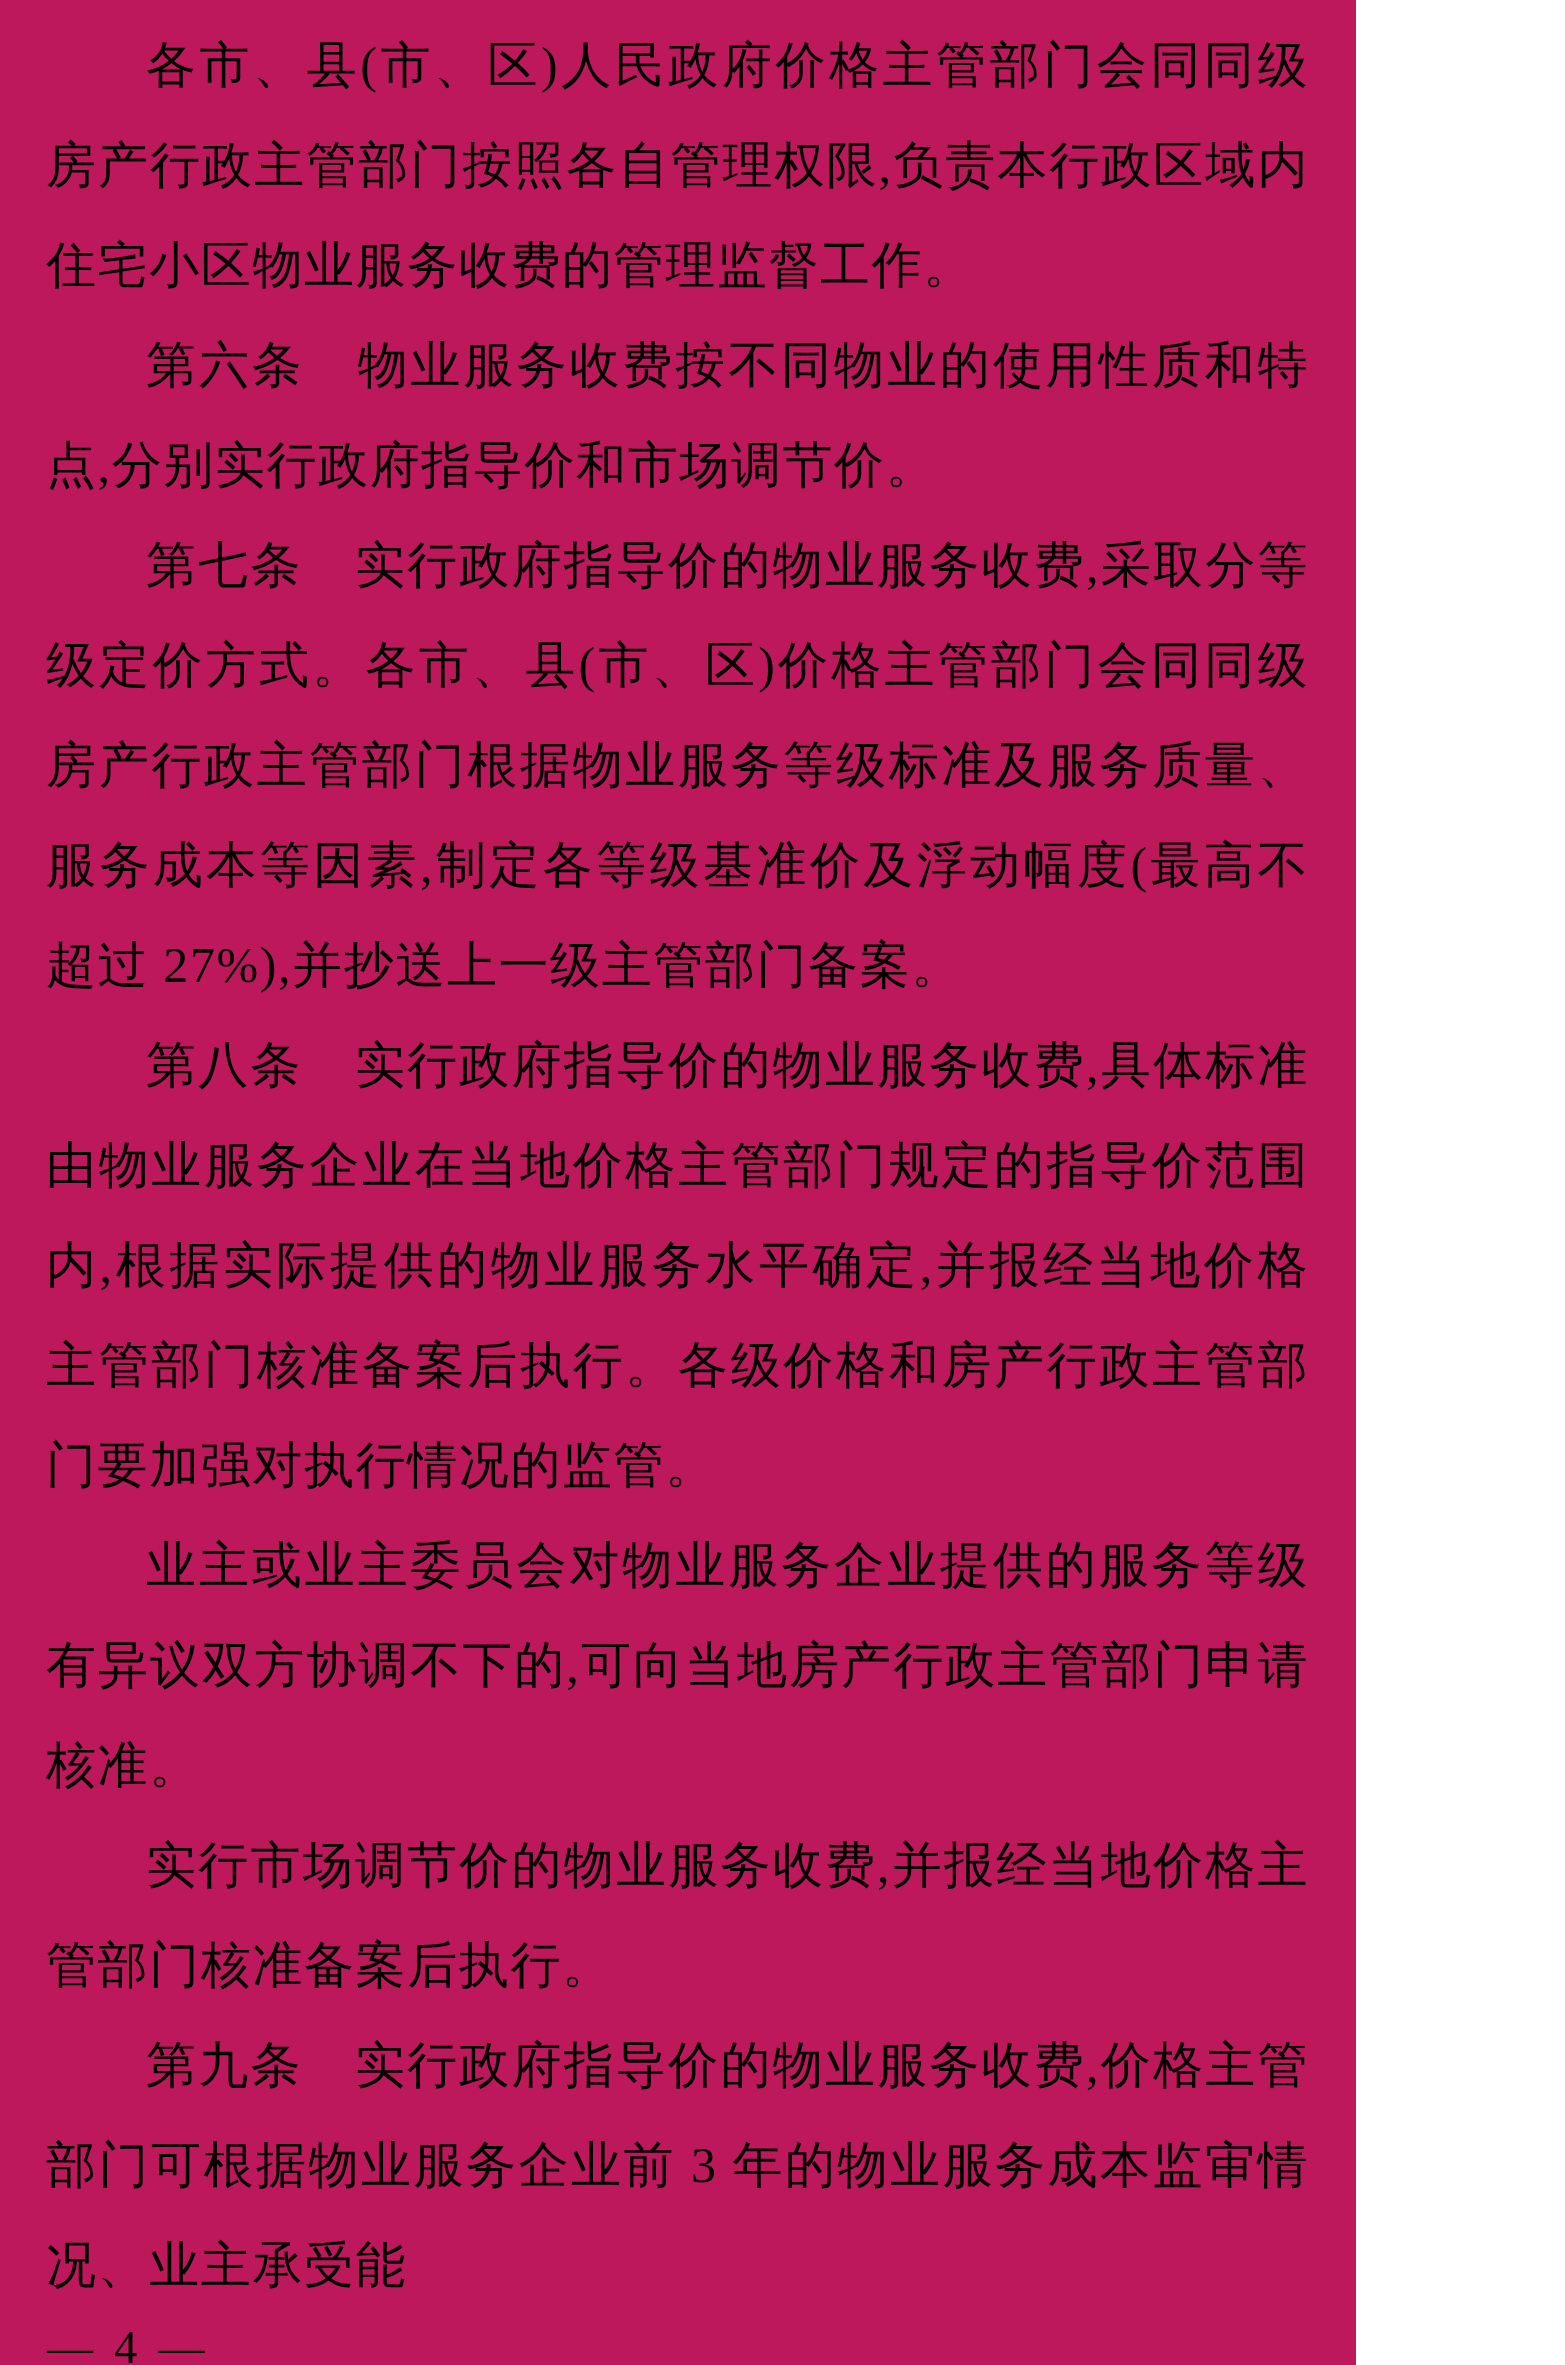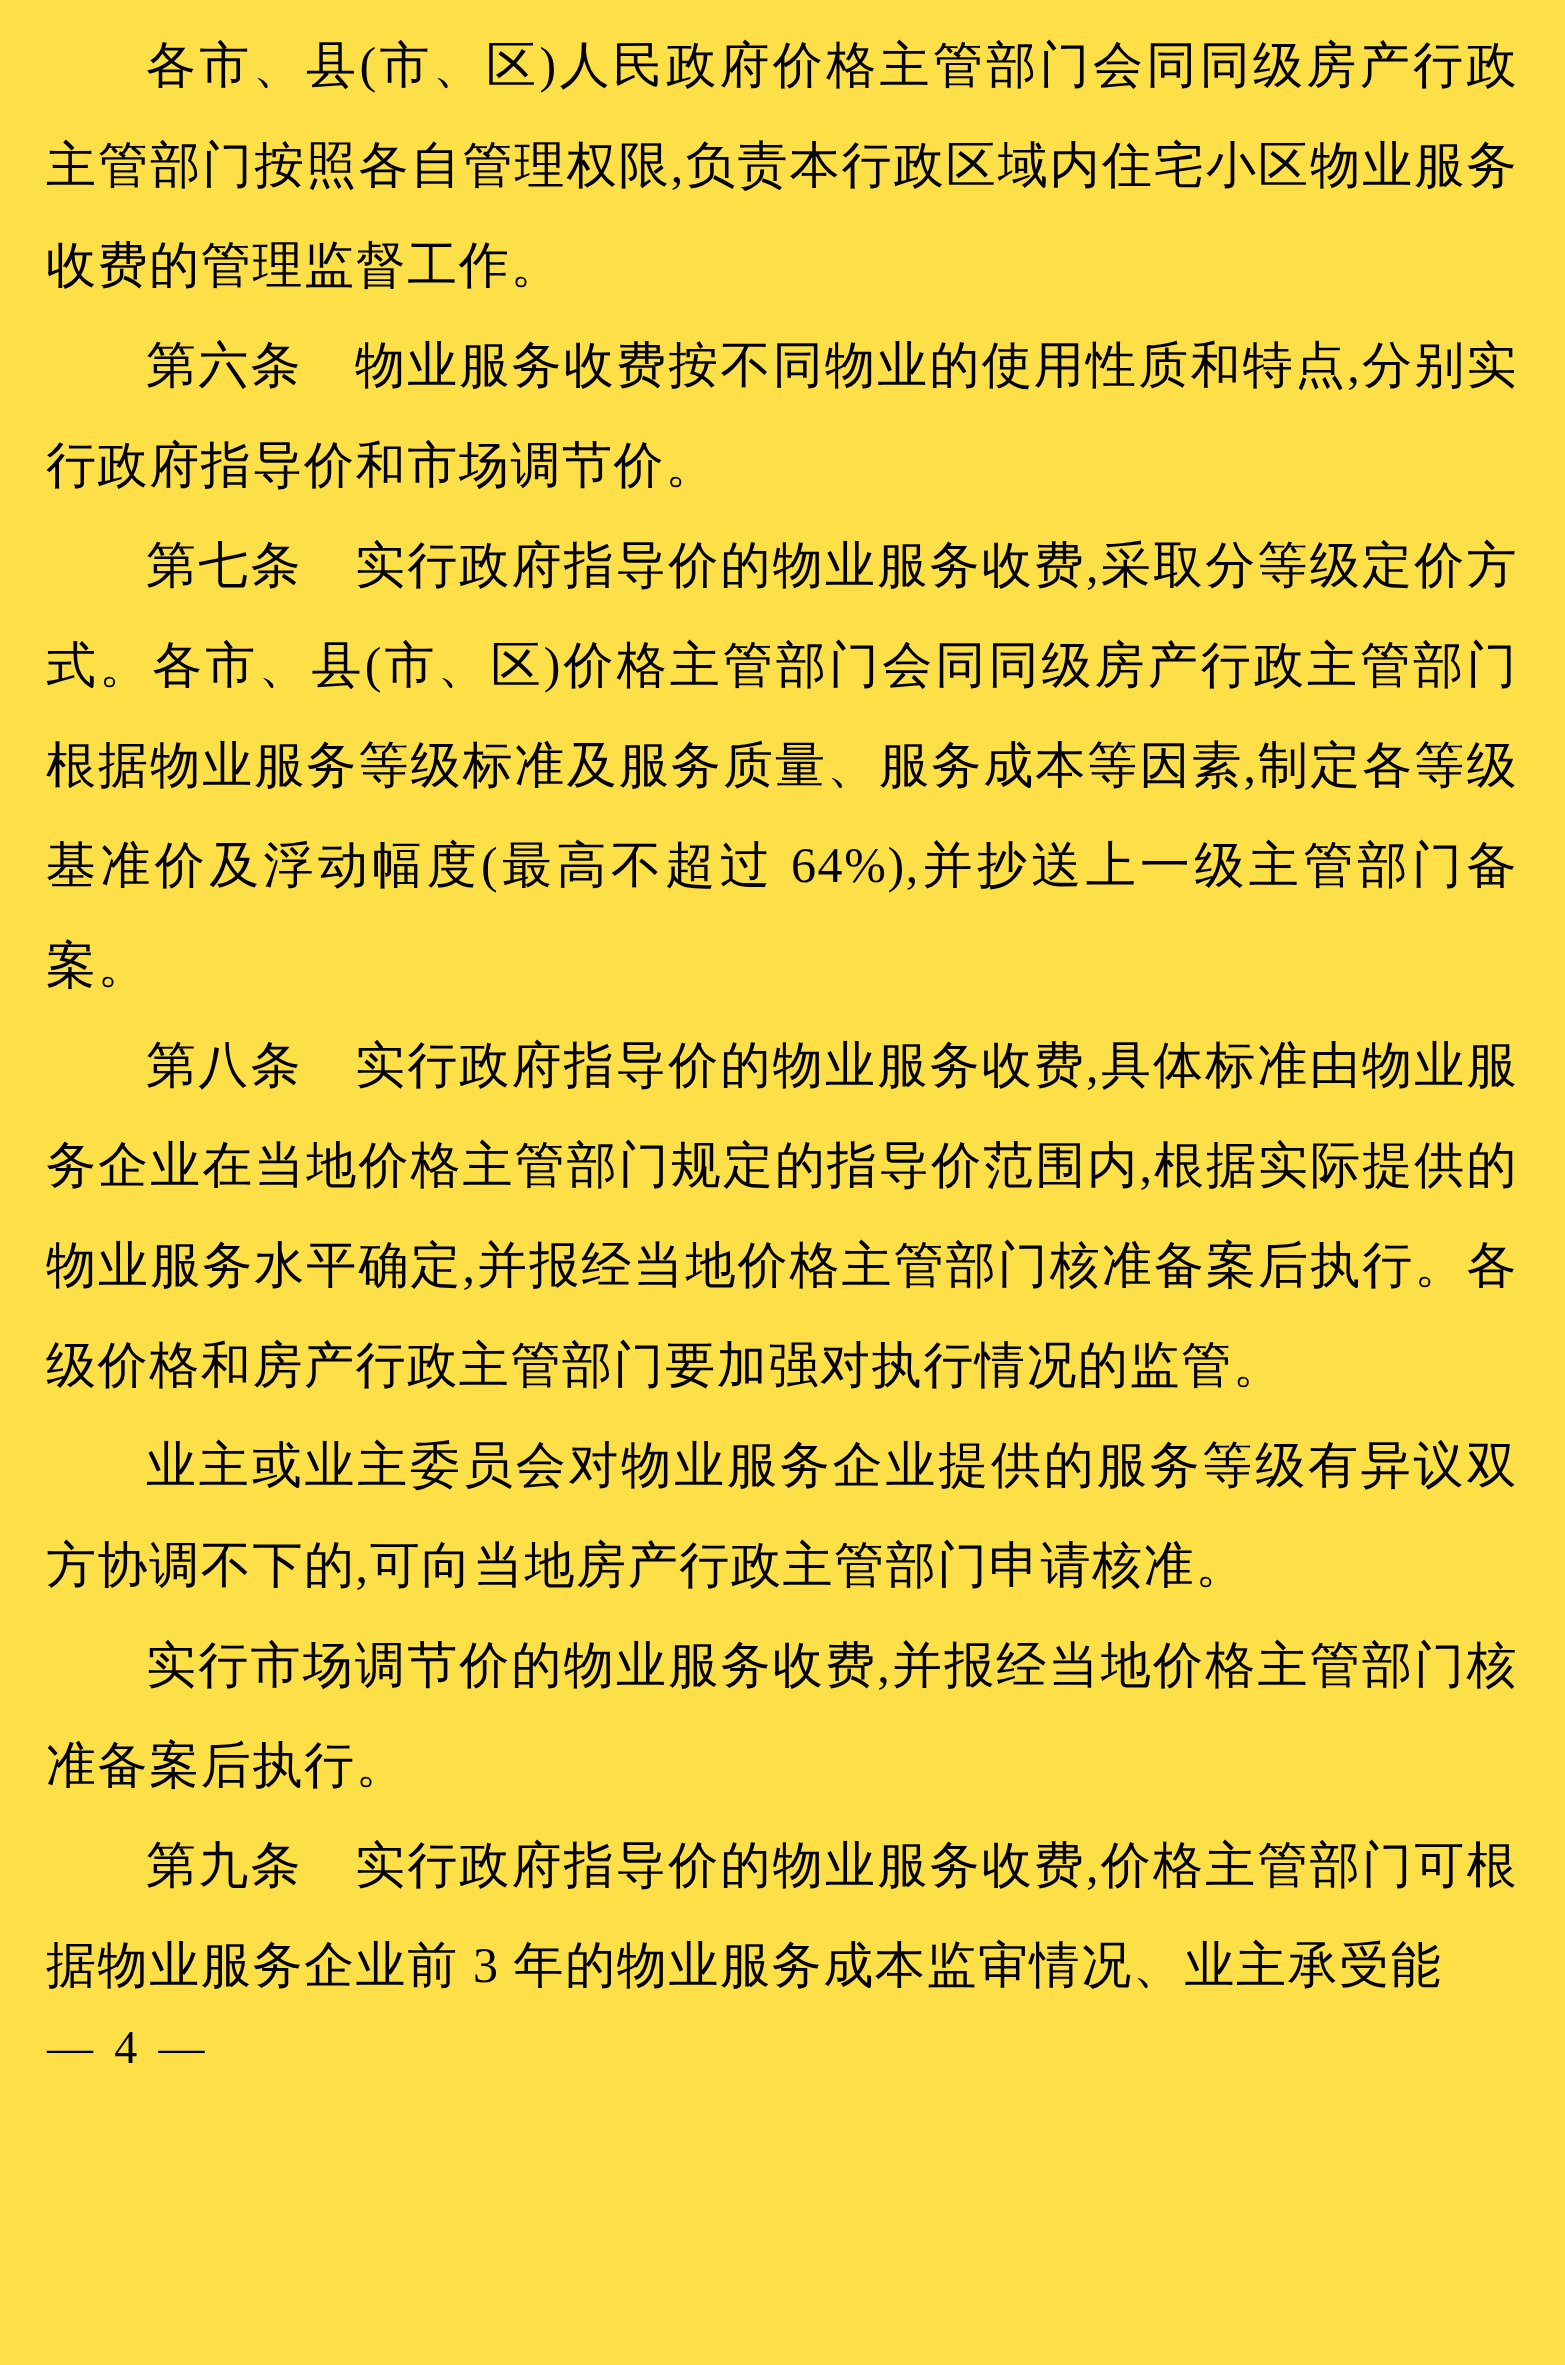--- a/index.html
+++ b/index.html
@@ -2,23 +2,23 @@
 <html style="font-size:13px"><head>
 <meta charset="utf-8">
 <style>
   html, body {
     margin: 0;
     padding: 0;
     background: #ffffff;
   }
   .page {
     position: relative;
-    width: 1565px;
+    width: 1356px;
     height: 2366px;
-    background: #fde047;
+    background: #be185d;
     color: #000000;
     font-family: "Liberation Serif", "DejaVu Serif", serif;
     overflow: hidden;
     box-sizing: border-box;
   }
   .doc {
     padding: 14.7px 47px 0 46px;
   }
   .para {
     margin: 0;
@@ -39,21 +39,21 @@
     letter-spacing: 4.9px;
   }
 </style>
 </head>
 <body>
 
 <div class="page">
   <main class="doc">
     <p class="para">各市、县(市、区)人民政府价格主管部门会同同级房产行政主管部门按照各自管理权限,负责本行政区域内住宅小区物业服务收费的管理监督工作。</p>
     <p class="para">第六条　物业服务收费按不同物业的使用性质和特点,分别实行政府指导价和市场调节价。</p>
-    <p class="para">第七条　实行政府指导价的物业服务收费,采取分等级定价方式。各市、县(市、区)价格主管部门会同同级房产行政主管部门根据物业服务等级标准及服务质量、服务成本等因素,制定各等级基准价及浮动幅度(最高不超过 64%),并抄送上一级主管部门备案。</p>
+    <p class="para">第七条　实行政府指导价的物业服务收费,采取分等级定价方式。各市、县(市、区)价格主管部门会同同级房产行政主管部门根据物业服务等级标准及服务质量、服务成本等因素,制定各等级基准价及浮动幅度(最高不超过 27%),并抄送上一级主管部门备案。</p>
     <p class="para">第八条　实行政府指导价的物业服务收费,具体标准由物业服务企业在当地价格主管部门规定的指导价范围内,根据实际提供的物业服务水平确定,并报经当地价格主管部门核准备案后执行。各级价格和房产行政主管部门要加强对执行情况的监管。</p>
     <p class="para">业主或业主委员会对物业服务企业提供的服务等级有异议双方协调不下的,可向当地房产行政主管部门申请核准。</p>
     <p class="para">实行市场调节价的物业服务收费,并报经当地价格主管部门核准备案后执行。</p>
     <p class="para">第九条　实行政府指导价的物业服务收费,价格主管部门可根据物业服务企业前 3 年的物业服务成本监审情况、业主承受能</p>
   </main>
   <div class="footer">
     <span>— 4 —</span>
   </div>
 </div>
 

